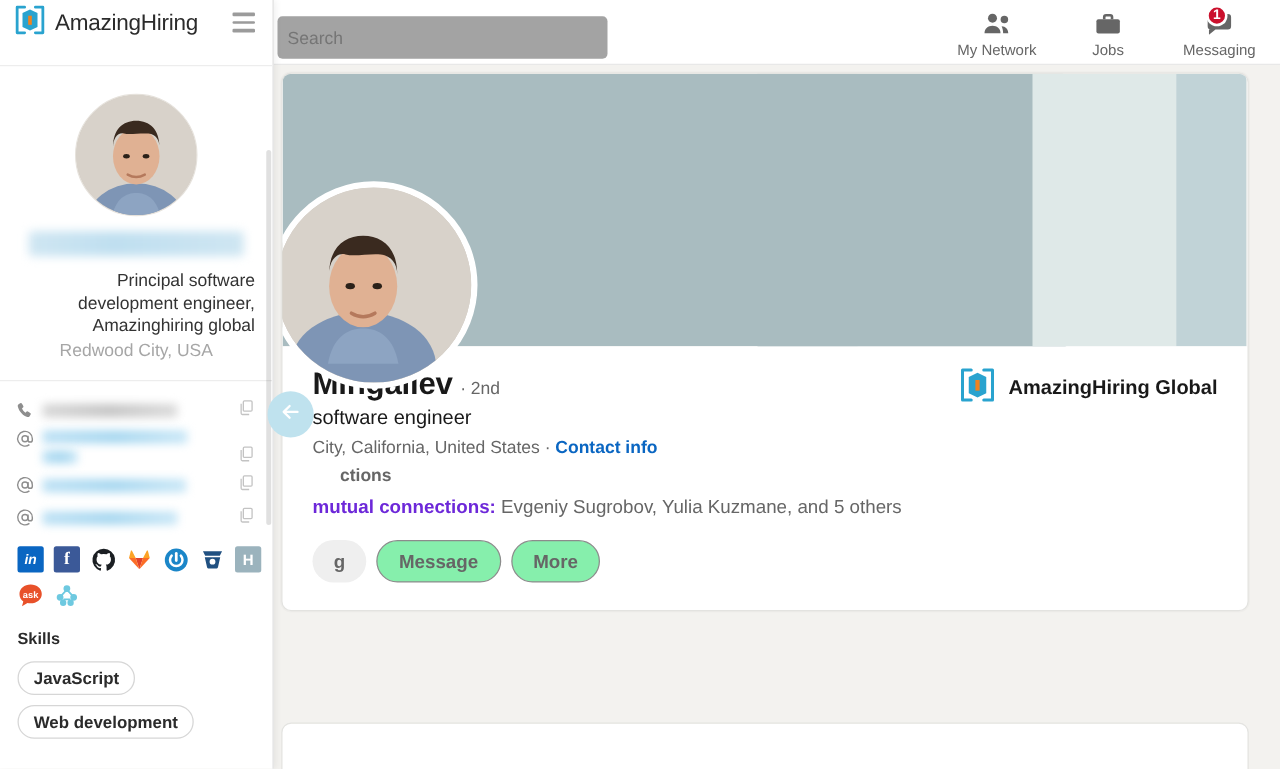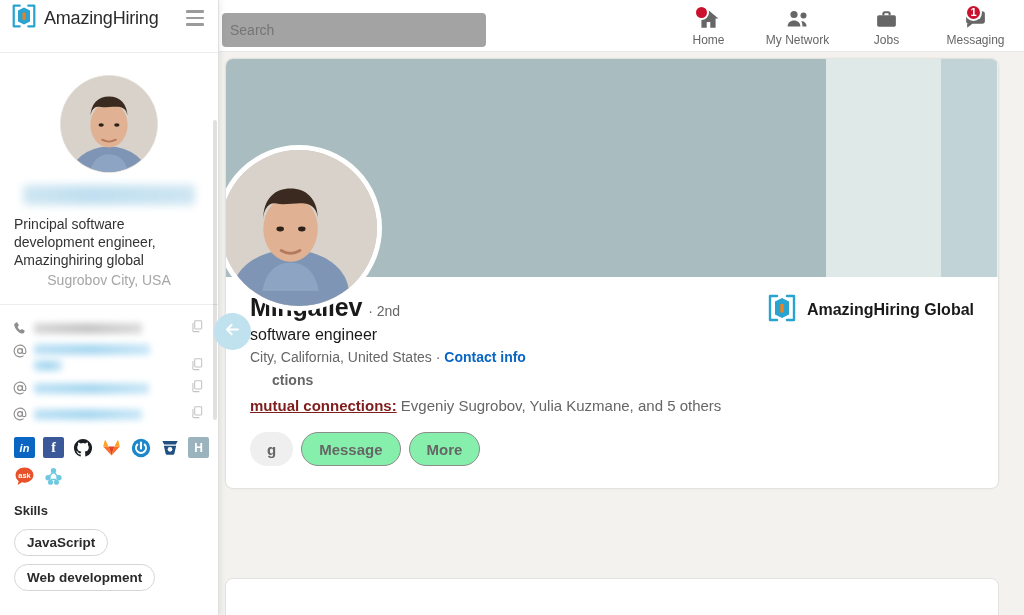--- a/index.html
+++ b/index.html
@@ -91,21 +91,21 @@
 
   #card-body { padding: 16px 24px 22px 24px; position: relative; }
   #name-row { display: flex; align-items: baseline; }
   #pname { font-size: 25px; font-weight: bold; color: #191919; letter-spacing: -0.2px; }
   #degree { font-size: 14px; color: #666; margin-left: 6px; }
   #headline { font-size: 16px; color: #191919; margin-top: 4px; }
   #location { font-size: 14px; color: #666; margin-top: 5px; }
   #contact-link { color: #0a66c2; font-weight: bold; cursor: pointer; }
   #connections { font-size: 14px; color: #666; margin-top: 7px; font-weight: bold; margin-left: 22px; }
   #mutuals { font-size: 15px; color: #666; margin-top: 9px; }
-  #mutuals b { color: #7f1d1d; text-decoration: underline; }
+  #mutuals b { color: #6d28d9; }
   #btn-row { margin-top: 18px; display: flex; gap: 8px; }
   .pbtn {
     height: 34px; padding: 0 17px;
     border-radius: 18px;
     font-size: 15px; font-weight: bold;
     display: flex; align-items: center; justify-content: center;
     cursor: pointer;
     font-family: "Liberation Sans", sans-serif;
   }
   .pbtn.ghost { background: #efefef; color: #666; border: none; }
@@ -150,21 +150,21 @@
     overflow: hidden; position: relative;
     border: 1px solid #e6e2dc;
   }
   #sb-name {
     width: 172px; height: 20px; margin: 12px auto 0 auto;
     border-radius: 3px;
     background: linear-gradient(90deg,#cfe6f2,#bfdff0 40%,#cfe6f2);
     filter: blur(4px);
   }
   #sb-title {
-    font-size: 14px; color: #333; text-align: left;
+    font-size: 14px; color: #333; text-align: right;
     line-height: 18px; margin: 10px 14px 0 14px;
   }
   #sb-loc { font-size: 14px; color: #a6a6a6; text-align: center; margin-top: 3px; }
   #sb-div { height: 1px; background: #ededed; margin: 16px 0 0 0; }
 
   .crow { display: flex; align-items: center; padding: 0 14px 0 12px; height: 26px; }
   .crow .gi { width: 22px; flex: 0 0 22px; display: flex; align-items: center; color: #8e8e8e; }
   .blurtext {
     height: 11px; border-radius: 2px; filter: blur(3.2px);
     background: linear-gradient(90deg,#bfe2f5,#a9d8f0 50%,#cbe8f7);
@@ -205,29 +205,20 @@
 </style>
 </head>
 <body>
 
 <div id="page">
 
   <div id="topnav">
     <input id="search-input" type="text" value="" placeholder="Search" style="">
     <div id="navitems">
 
-      <div class="navitem">
-        <div class="navicon">
-          <svg width="25" height="25" viewBox="0 0 24 24" fill="#666">
-            <path d="M12 3 2.5 11h2.7v9h5.1v-5.6h3.4V20h5.1v-9h2.7z"></path>
-          </svg>
-          <div class="badge dot" style="top:-1px;right:12px;"></div>
-        </div>
-        <div class="navlabel">Home</div>
-      </div>
 
       <div class="navitem">
         <div class="navicon">
           <svg width="26" height="25" viewBox="0 0 26 24" fill="#666">
             <circle cx="9" cy="7" r="3.6"></circle>
               <circle cx="18.5" cy="8" r="3"></circle>
             <path d="M2.6 19c0-3.8 2.9-6 6.4-6s6.4 2.2 6.4 6z"></path>
             <path d="M16.3 13.4c3.1.2 5.3 2.3 5.3 5.6h-4.1c0-2.1-.5-4-1.2-5.6z"></path>
           </svg>
         </div>
@@ -348,21 +339,21 @@
       <ellipse cx="49" cy="50" rx="19" ry="23" fill="#e0b193"></ellipse>
       <path d="M30 43c0-15 8-22 19-22s19 7 19 22c0-6-3-11-9-11.5-7-.7-15 1.3-20 0-5-1.3-9 4-9 11.5z" fill="#3a2a1f"></path>
       <ellipse cx="41" cy="50" rx="2.7" ry="1.8" fill="#2b2119"></ellipse>
       <ellipse cx="57" cy="50" rx="2.7" ry="1.8" fill="#2b2119"></ellipse>
       <path d="M42 65q7 4 14 0" stroke="#b5795c" stroke-width="2" fill="none" stroke-linecap="round"></path>
     </svg>
   </div>
 
   <div id="sb-name"></div>
   <div id="sb-title">Principal software development engineer, Amazinghiring global</div>
-  <div id="sb-loc">Sugrobov City, USA</div>
+  <div id="sb-loc">Redwood City, USA</div>
   <div id="sb-div"></div>
 
   <div style="margin-top:10px">
     <div class="crow">
       <span class="gi">
         <svg width="15" height="15" viewBox="0 0 24 24" fill="#8e8e8e">
           <path d="M6.6 2.5a1.6 1.6 0 0 1 2.2.5l1.8 3a1.6 1.6 0 0 1-.3 2l-1.3 1.1c.6 1.9 2.4 4.5 4.4 5.6l1.1-1.3a1.6 1.6 0 0 1 2-.3l3 1.8a1.6 1.6 0 0 1 .5 2.2l-1.3 2c-.6.9-1.7 1.3-2.8 1C11 19 5 13 3.6 6.6c-.3-1.1.1-2.2 1-2.8z"></path>
         </svg>
       </span>
       <span class="blurtext gray" style="width:108px"></span>

